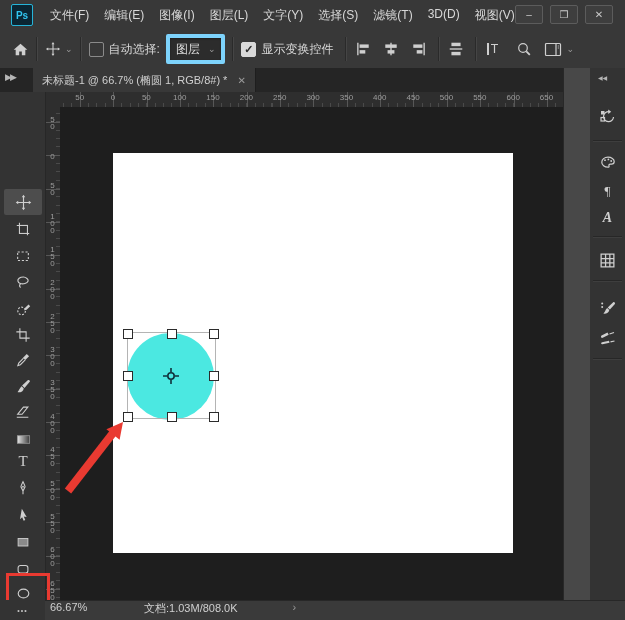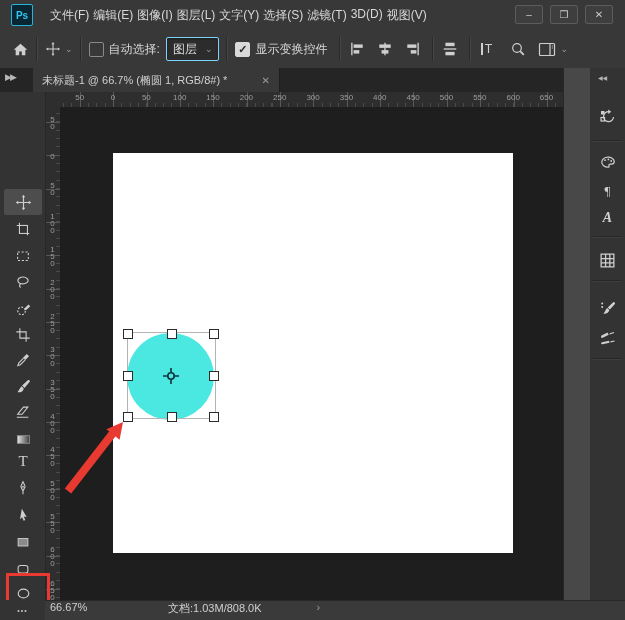--- a/index.html
+++ b/index.html
@@ -3,42 +3,42 @@
 <meta charset="utf-8">
 <style>
   html,body{margin:0;padding:0;background:#222;}
   .app{position:relative;width:625px;height:620px;background:#333;overflow:hidden;
        font-family:"Liberation Sans",sans-serif;color:#d6d6d6;-webkit-user-select:none;user-select:none;}
   .abs{position:absolute;}
   
   .titlebar{left:0;top:0;width:625px;height:30px;background:#383838;border-bottom:1px solid #262626;display:flex;align-items:center;}
   .ps-logo{width:20px;height:20px;margin-left:11px;background:#0b2633;border:1px solid #26b4d8;border-radius:2px;
            color:#31c5f0;font-size:10px;font-weight:bold;display:flex;align-items:center;justify-content:center;}
-  .menus{display:flex;gap:4px;margin-left:17px;font-size:12px;color:#d8d8d8;}
+  .menus{display:flex;gap:15px;margin-left:17px;font-size:12px;color:#d8d8d8;}
   .menus span{cursor:default;}
   .win-controls{position:absolute;right:12px;top:5px;display:flex;gap:7px;}
   .win-btn{width:26px;height:17px;border:1px solid #5c5c5c;border-radius:2px;color:#c9c9c9;
            font-size:10px;display:flex;align-items:center;justify-content:center;background:#3e3e3e;}
   
   .optionsbar{left:0;top:30px;width:625px;height:38px;background:#383838;border-bottom:1px solid #222;
               display:flex;align-items:center;font-size:12px;}
   .ob-sep{width:1px;height:24px;background:#2a2a2a;border-right:1px solid #454545;margin:0 7px;}
   .ob-icon{display:flex;align-items:center;justify-content:center;}
   .checkbox{width:13px;height:13px;border:1px solid #8a8a8a;border-radius:2px;background:transparent;margin-right:5px;}
   .checkbox.checked{background:#d9d9d9;border-color:#d9d9d9;color:#2c2c2c;font-size:11px;font-weight:bold;
                     display:flex;align-items:center;justify-content:center;line-height:1;}
-  .dropdown{height:22px;background:#2c2c2c;border:1px solid #7dd3fc;border-radius:2px;display:flex;align-items:center;
+  .dropdown{height:22px;background:#2c2c2c;border:4px solid #7dd3fc;border-radius:2px;display:flex;align-items:center;
             padding:0 6px;margin-left:6px;color:#dcdcdc;box-shadow:inset 0 1px 2px rgba(0,0,0,.4);}
   .dropdown .chev{margin-left:8px;color:#9a9a9a;font-size:9px;}
   .chev-small{color:#9a9a9a;font-size:9px;margin-left:4px;}
   
   .tabbar{left:0;top:68px;width:563px;height:24px;background:#252525;display:flex;align-items:flex-end;}
   .dock-expand{position:absolute;left:5px;top:72px;color:#b5b5b5;font-size:9px;letter-spacing:-2px;}
   .doc-tab{margin-left:33px;height:24px;background:#383838;display:flex;align-items:center;padding:0 9px;
-           font-size:11px;color:#cfcfcf;border-right:1px solid #1e1e1e;gap:24px;}
+           font-size:11px;color:#cfcfcf;border-right:1px solid #1e1e1e;}
   .doc-tab .close{margin-left:10px;color:#9a9a9a;font-size:10px;}
   
   .toolbar{left:0;top:92px;width:45px;height:528px;background:#333;border-right:1px solid #272727;}
   .tool{position:absolute;left:4px;width:38px;height:26px;display:flex;align-items:center;justify-content:center;}
   .tool.selected{background:#4d4d4d;border-radius:2px;}
   .tool svg{display:block;}
   .red-box{position:absolute;left:6px;top:481px;width:38px;height:40px;border:3px solid var(--hl-red);pointer-events:none;}
   .tool-overflow{position:absolute;left:0;top:600px;width:45px;height:20px;display:flex;align-items:center;justify-content:center;
                  color:#c0c0c0;font-size:7px;letter-spacing:1px;background:#333;}
   
@@ -69,21 +69,21 @@
   .dock-panelstrip{left:563px;top:68px;width:27px;height:552px;background:#484848;border-left:1px solid #282828;border-right:1px solid #282828;}
   .dock-icons{left:590px;top:68px;width:35px;height:552px;background:#333;}
   .dock-collapse{position:absolute;left:8px;top:6px;font-size:6px;color:#b5b5b5;letter-spacing:0px;}
   .dock-btn{position:absolute;left:0;width:35px;height:30px;display:flex;align-items:center;justify-content:center;}
   .dock-sep{position:absolute;left:3px;width:29px;height:1px;background:#272727;border-bottom:1px solid #3e3e3e;}
   .serif-ic{font-family:"Liberation Serif",serif;color:#cfcfcf;}
   
   .statusbar{left:45px;top:600px;width:580px;height:20px;background:#3a3a3a;border-top:1px solid #272727;
              display:flex;align-items:flex-start;font-size:11px;color:#cfcfcf;}
   .statusbar .zoom{margin-left:5px;width:70px;}
-  .statusbar .doc{margin-left:48px;}
+  .statusbar .doc{margin-left:24px;}
   .statusbar .chev{margin-left:55px;color:#9a9a9a;font-size:11px;}
   svg .st{stroke:#cfcfcf;fill:none;stroke-width:1.2;}
   svg .fl{fill:#cfcfcf;stroke:none;}
 </style>
 </head>
 <body>
 
 <div class="app" style="--shape-cyan: #4be8e1; --hl-red: #e93a31; --canvas-white: #ffffff;">
 
   <div class="abs titlebar">

